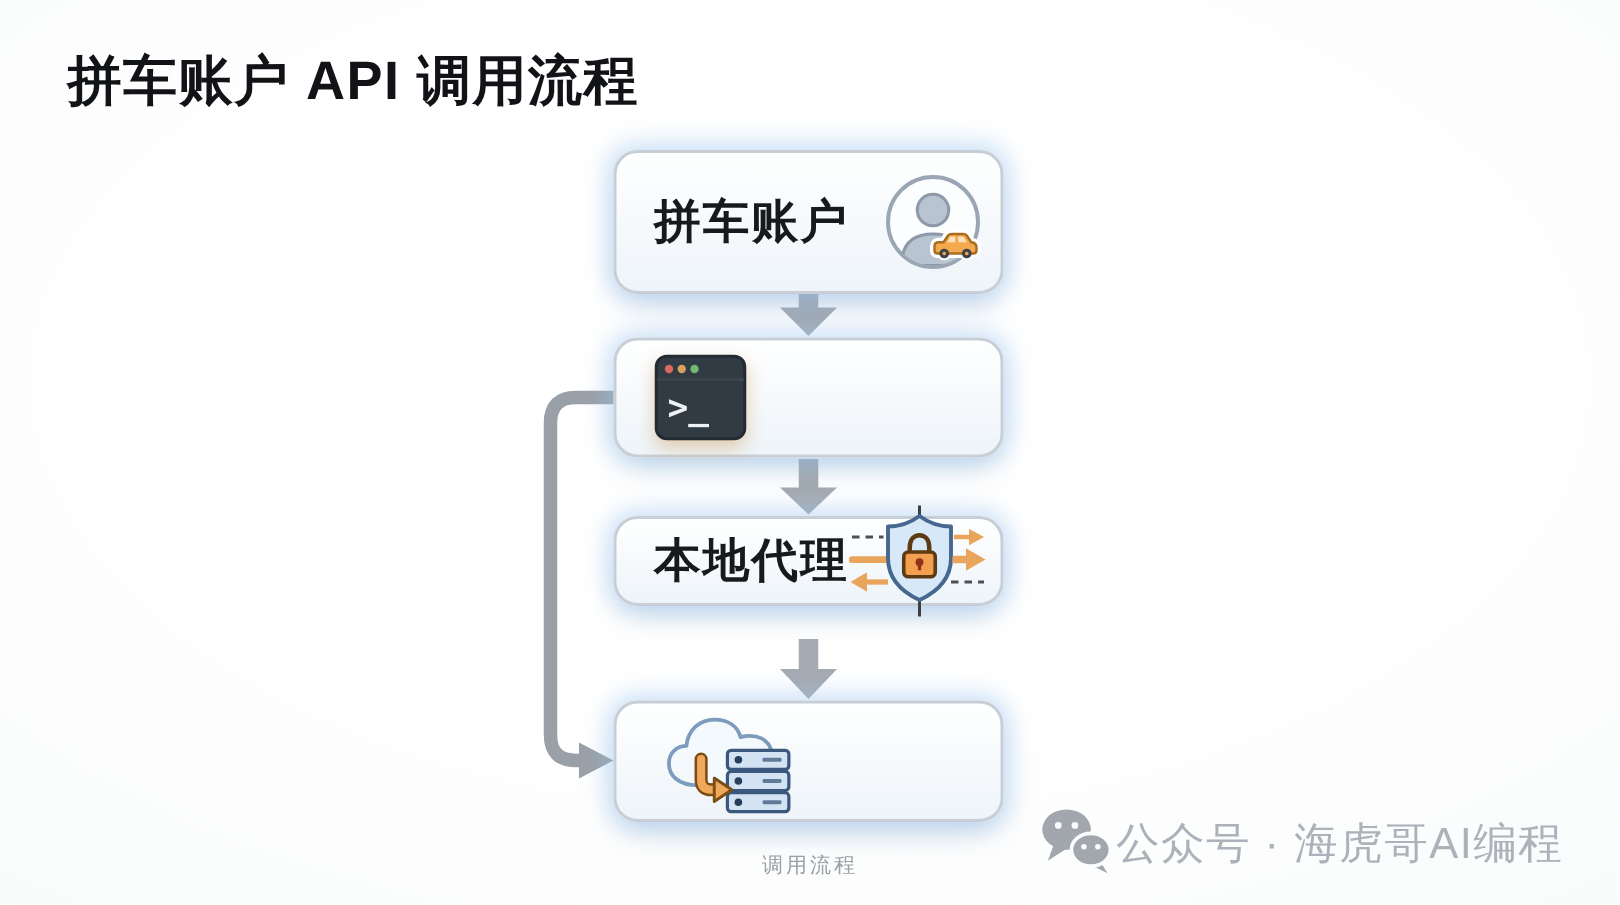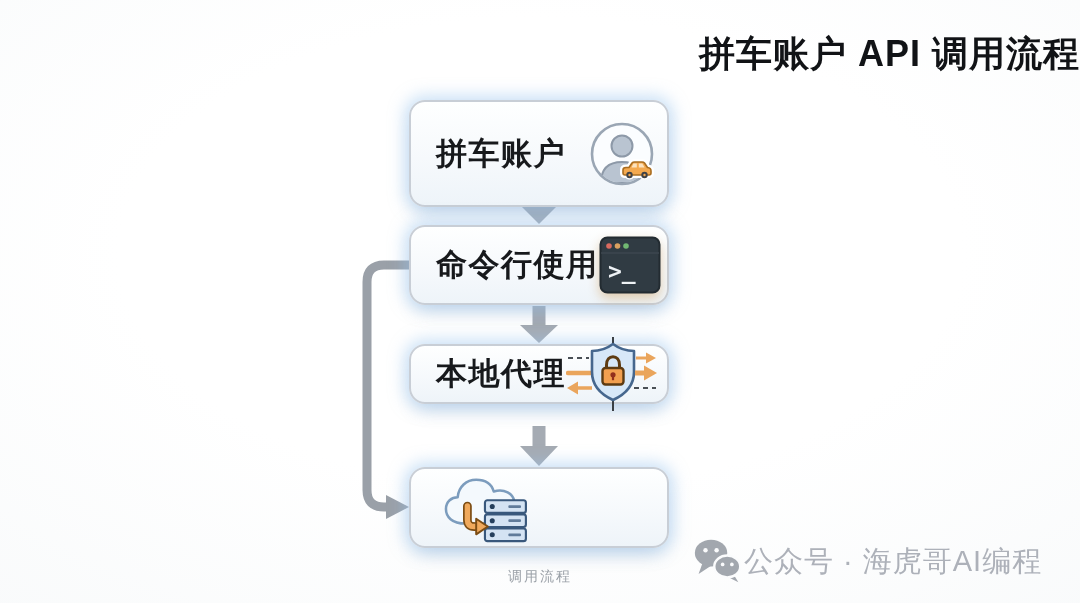--- a/index.html
+++ b/index.html
@@ -11,21 +11,21 @@
     width: 1080px;
     height: 603px;
     overflow: hidden;
     background: radial-gradient(130% 130% at 50% 42%, #ffffff 30%, #f7f9fa 70%, #eef1f4 100%);
   }
 
   .page-title {
     position: absolute;
     left: 0; right: 0;
     top: 30px;
-    text-align: right;
+    text-align: left;
     font-size: 36px;
     font-weight: 800;
     letter-spacing: 1px;
     color: #111316;
     padding-left: 45px;
   }
 
   .node {
     position: absolute;
     left: 409px;
@@ -33,21 +33,21 @@
     border-radius: 16px;
     background: linear-gradient(180deg, #feffff 0%, #f6f9fc 55%, #eef4f9 100%);
     border: 2px solid #c8ced6;
     box-shadow: 0 0 15px 5px rgba(158, 200, 240, 0.50),
                 0 12px 20px -8px rgba(105, 135, 170, 0.30);
     display: flex;
     align-items: center;
     justify-content: space-between;
     padding: 0 12px 0 25px;
   }
-  .node-1 { top: 100px; height: 107px; }
+  .node-1 { top: 100px; height: 96px; }
   .node-2 { top: 225px; height: 80px; }
   .node-3 { top: 344px; height: 60px; }
   .node-4 { top: 467px; height: 81px; }
 
   .node-label {
     font-size: 31px;
     font-weight: 700;
     color: #17191c;
     letter-spacing: 1.5px;
     white-space: nowrap;
@@ -144,21 +144,20 @@
           <circle cx="9.5" cy="16" r="3.2" fill="#3f4247"></circle>
           <circle cx="9.5" cy="16" r="1.2" fill="#f4a94f"></circle>
           <circle cx="24.5" cy="16" r="3.2" fill="#3f4247"></circle>
           <circle cx="24.5" cy="16" r="1.2" fill="#f4a94f"></circle>
         </g>
       </svg>
     </span>
   </div>
 
   <div class="node node-2">
-    <span class="node-label">命令行使用</span>
     <span class="node-icon terminal-shadow">
       <svg width="62" height="58" viewBox="0 0 62 58" xmlns="http://www.w3.org/2000/svg">
         <rect x="1.5" y="1.5" width="59" height="55" rx="7" fill="#303b43" stroke="#222b31" stroke-width="2"></rect>
         <g>
           <circle cx="10" cy="10" r="2.8" fill="#d96a5f"></circle>
           <circle cx="18.5" cy="10" r="2.8" fill="#d9a05f"></circle>
           <circle cx="27" cy="10" r="2.8" fill="#71b872"></circle>
         </g>
         <line x1="2" y1="17" x2="60" y2="17" stroke="#3c474f" stroke-width="1.5"></line>
         <text x="9" y="43" font-family="DejaVu Sans Mono, monospace" font-weight="bold" font-size="23" fill="#eef2f5">&gt;_</text>

